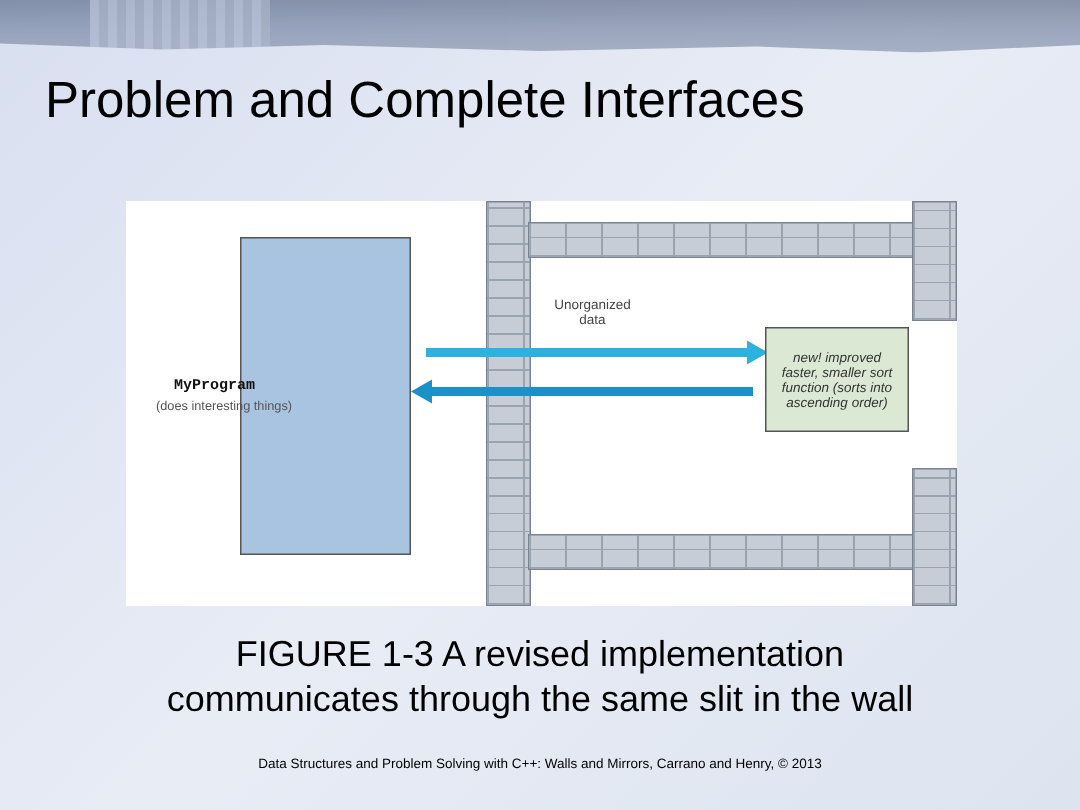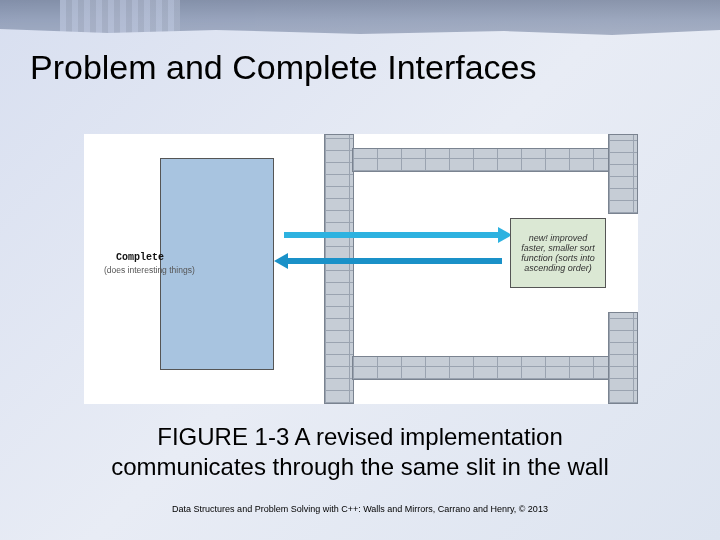--- a/index.html
+++ b/index.html
@@ -183,29 +183,30 @@
 
 <div class="banner"></div>
 
 <h1 class="title">Problem and Complete Interfaces</h1>
 
 <div class="figure">
 
   <div class="program-box"></div>
 
 
-  <div class="my-program">Complete</div>
+  <div class="my-program">MyProgram</div>
   <div class="prog-sub">(does interesting things)</div>
 
   <div class="brick-wall wall-left"></div>
   <div class="brick-wall wall-top-h"></div>
   <div class="brick-wall wall-bot-h"></div>
   <div class="brick-wall wall-right-top"></div>
   <div class="brick-wall wall-right-bot"></div>
 
+  <div class="label-box unorganized">Unorganized data</div>
 
   <div class="arrow arrow-top">
     <div class="arrow-body"></div>
     <div class="arrow-head-r"></div>
   </div>
 
   <div class="arrow arrow-bot">
     <div class="arrow-body"></div>
     <div class="arrow-head-l"></div>
   </div>

